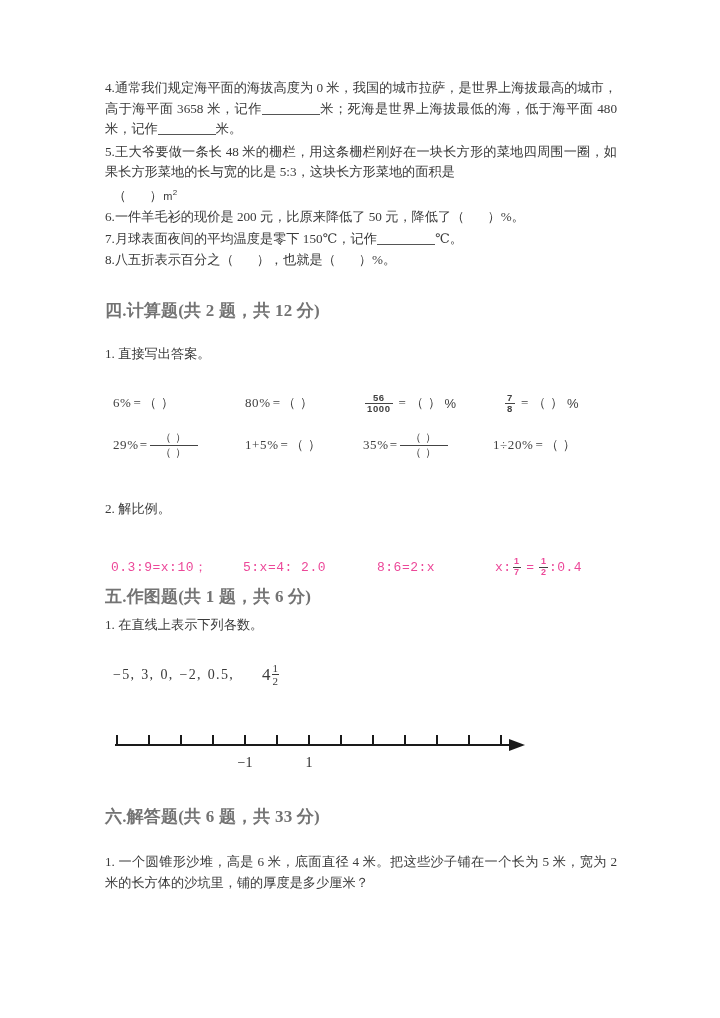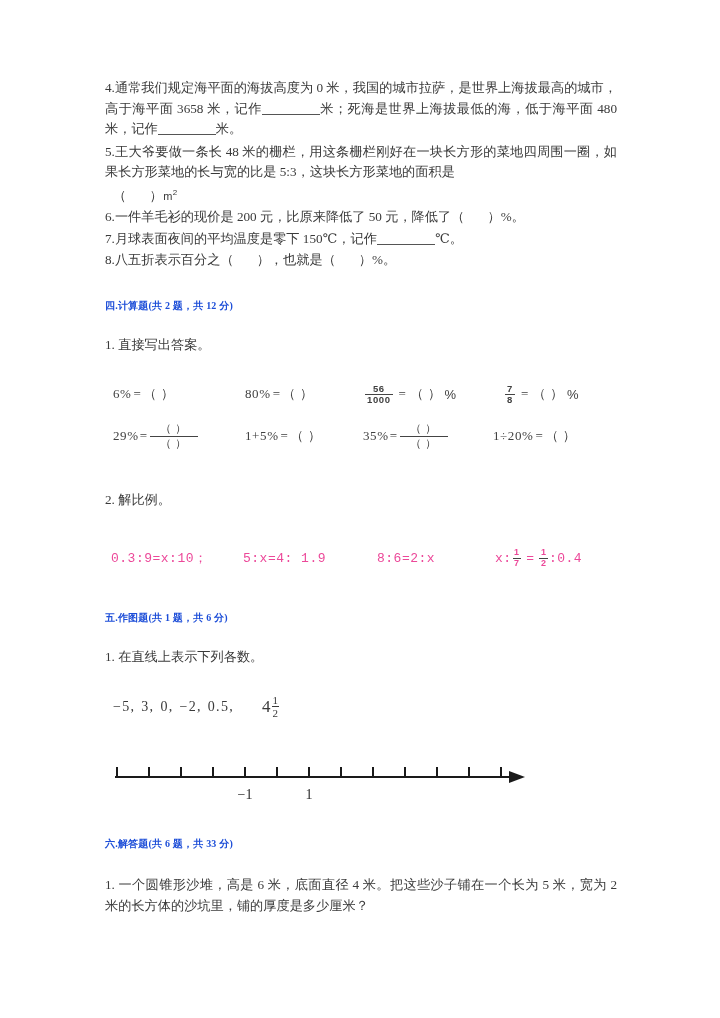--- a/index.html
+++ b/index.html
@@ -38,23 +38,23 @@
     margin: 0 0 0 0;
   }
   .blank-u {
     display: inline-block;
     border-bottom: 1px solid #555;
     width: 58px;
     vertical-align: -2px;
   }
 
   .sec-head {
-    font-size: 10px;
+    font-size: 17px;
     font-weight: bold;
-    color: #1d4ed8;
+    color: #737373;
     letter-spacing: 0.2px;
   }
 
   .sub-q {
     font-size: 13.2px;
     color: #3a3a3a;
   }
 
   
   .calc-row {
@@ -262,40 +262,40 @@
         <span>1÷20%</span>
         <span style="margin:0 2px;">=</span>
         <span>（        ）</span>
       </div>
     </div>
 
     <div class="sub-q" style="margin-top:38px;">2. 解比例。</div>
 
     <div class="ratio-row" style="margin-top:31px;">
       <div class="ratio-item" style="left:6px;">0.3:9=x:10；</div>
-      <div class="ratio-item" style="left:138px;">5:x=4: 1.9</div>
+      <div class="ratio-item" style="left:138px;">5:x=4: 2.0</div>
       <div class="ratio-item" style="left:272px;">8:6=2:x</div>
       <div class="ratio-item" style="left:390px;">
         <span>x:</span>
         <span class="inline-frac-sm">
           <span class="top">1</span>
           <span class="bot">7</span>
         </span>
         <span style="margin:0 4px;">=</span>
         <span class="inline-frac-sm">
           <span class="top">1</span>
           <span class="bot">2</span>
         </span>
         <span>:0.4</span>
       </div>
     </div>
 
-    <div class="sec-head" style="margin-top:35px;">五.作图题(共 1 题，共 6 分)</div>
-
-    <div class="sub-q" style="margin-top:23px;">1. 在直线上表示下列各数。</div>
+    <div class="sec-head" style="">五.作图题(共 1 题，共 6 分)</div>
+
+    <div class="sub-q" style="margin-top:8px;">1. 在直线上表示下列各数。</div>
 
     <div class="numlist" style="margin-top:28px; margin-left:8px;">
       <span style="margin-right:6px;">−5,</span>
       <span style="margin-right:6px;">3,</span>
       <span style="margin-right:6px;">0,</span>
       <span style="margin-right:6px;">−2,</span>
       <span style="margin-right:28px;">0.5,</span>
       <span class="mixed">
         <span class="whole">4</span>
         <span class="fr">

